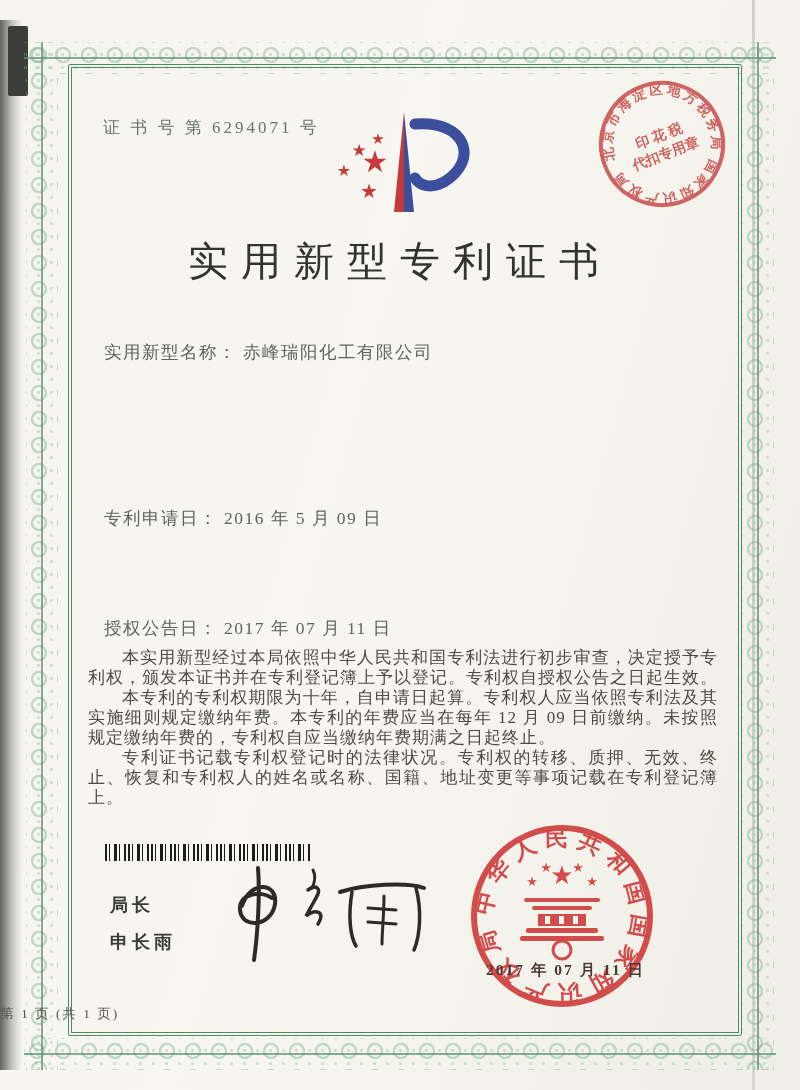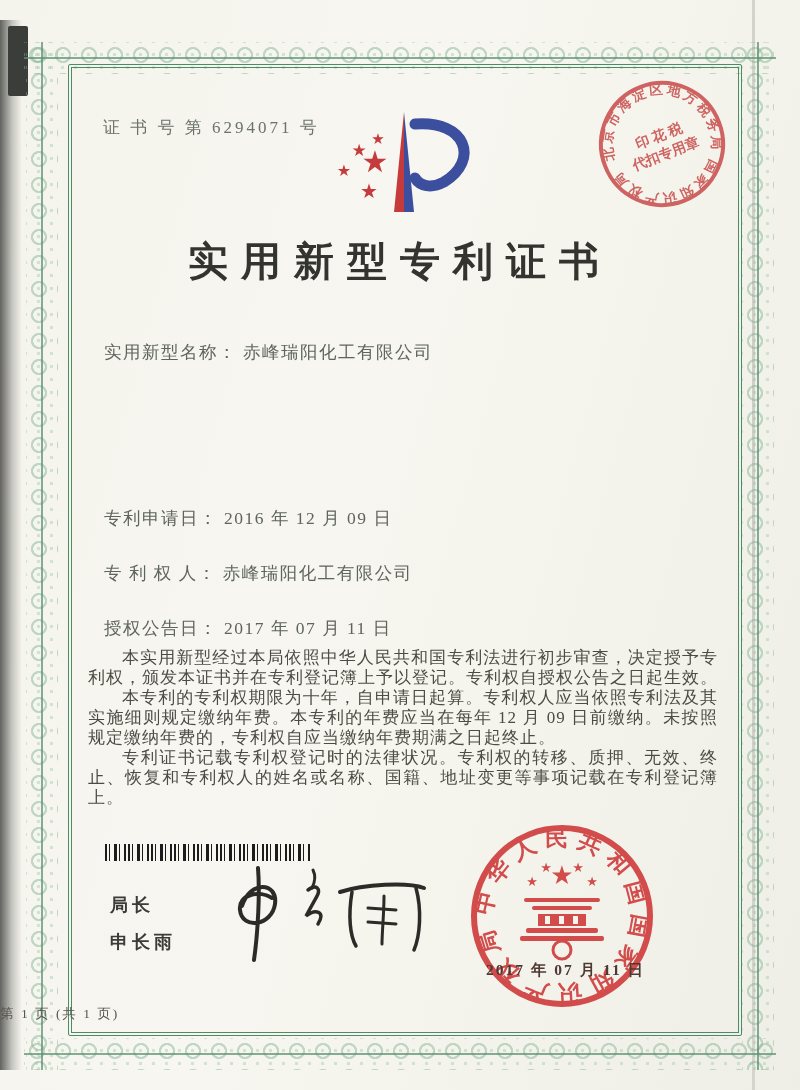--- a/index.html
+++ b/index.html
@@ -28,21 +28,21 @@
   .orn-line-h{position:absolute;left:24px;width:752px;height:2px;background:#5c9374;opacity:.75;}
   .orn-line-v{position:absolute;top:42px;height:1028px;width:2px;background:#5c9374;opacity:.75;}
   
   .inner-frame{position:absolute;left:68px;top:64px;width:666px;height:964px;
     border:4px double #4d8a66;border-radius:2px;}
   
   .cert-no{position:absolute;left:103px;top:116px;font-size:17px;color:#6b736b;letter-spacing:3px;}
   .logo{position:absolute;left:328px;top:106px;width:150px;height:112px;}
   .tax-stamp{position:absolute;left:592px;top:74px;width:140px;height:140px;transform:rotate(-21deg);opacity:.88;}
   .doc-title{position:absolute;left:0;top:234px;width:800px;text-align:center;
-    font-size:40px;font-weight:bold;color:#33332f;letter-spacing:13px;}
+    font-size:40px;font-weight:normal;color:#33332f;letter-spacing:13px;}
   
   .field-row{position:absolute;left:104px;width:600px;font-size:17.5px;color:#5e655d;letter-spacing:1.5px;white-space:nowrap;}
   .field-label{display:inline;}
   .field-value{display:inline;margin-left:6px;}
   
   .body-text{position:absolute;left:88px;top:648px;width:630px;font-size:17px;color:#4c4c45;
     line-height:20px;text-align:justify;letter-spacing:1px;}
   .body-text p{margin:0;text-indent:2em;}
   
   .barcode{position:absolute;left:105px;top:844px;width:206px;height:17px;
@@ -107,24 +107,21 @@
     <text x="70" y="66" font-size="14" fill="#c9504e" text-anchor="middle" font-weight="bold">印 花 税</text>
     <text x="70" y="85" font-size="14" fill="#c9504e" text-anchor="middle" font-weight="bold">代扣专用章</text>
   </svg>
 
   <div class="doc-title">实用新型专利证书</div>
 
   <div class="field-row" style="top:340px">
     <span class="field-label">实用新型名称：</span><span class="field-value">赤峰瑞阳化工有限公司</span>
   </div>
   <div class="field-row" style="top:506px">
-    <span class="field-label">专利申请日：</span><span class="field-value">2016 年 12 月 09 日</span>
-  </div>
-  <div class="field-row" style="top:561px">
-    <span class="field-label">专 利 权 人：</span><span class="field-value">赤峰瑞阳化工有限公司</span>
+    <span class="field-label">专利申请日：</span><span class="field-value">2016 年 5 月 09 日</span>
   </div>
   <div class="field-row" style="top:616px">
     <span class="field-label">授权公告日：</span><span class="field-value">2017 年 07 月 11 日</span>
   </div>
 
   <div class="body-text">
     <p>本实用新型经过本局依照中华人民共和国专利法进行初步审查，决定授予专利权，颁发本证书并在专利登记簿上予以登记。专利权自授权公告之日起生效。</p>
     <p>本专利的专利权期限为十年，自申请日起算。专利权人应当依照专利法及其实施细则规定缴纳年费。本专利的年费应当在每年 12 月 09 日前缴纳。未按照规定缴纳年费的，专利权自应当缴纳年费期满之日起终止。</p>
     <p>专利证书记载专利权登记时的法律状况。专利权的转移、质押、无效、终止、恢复和专利权人的姓名或名称、国籍、地址变更等事项记载在专利登记簿上。</p>
   </div>

